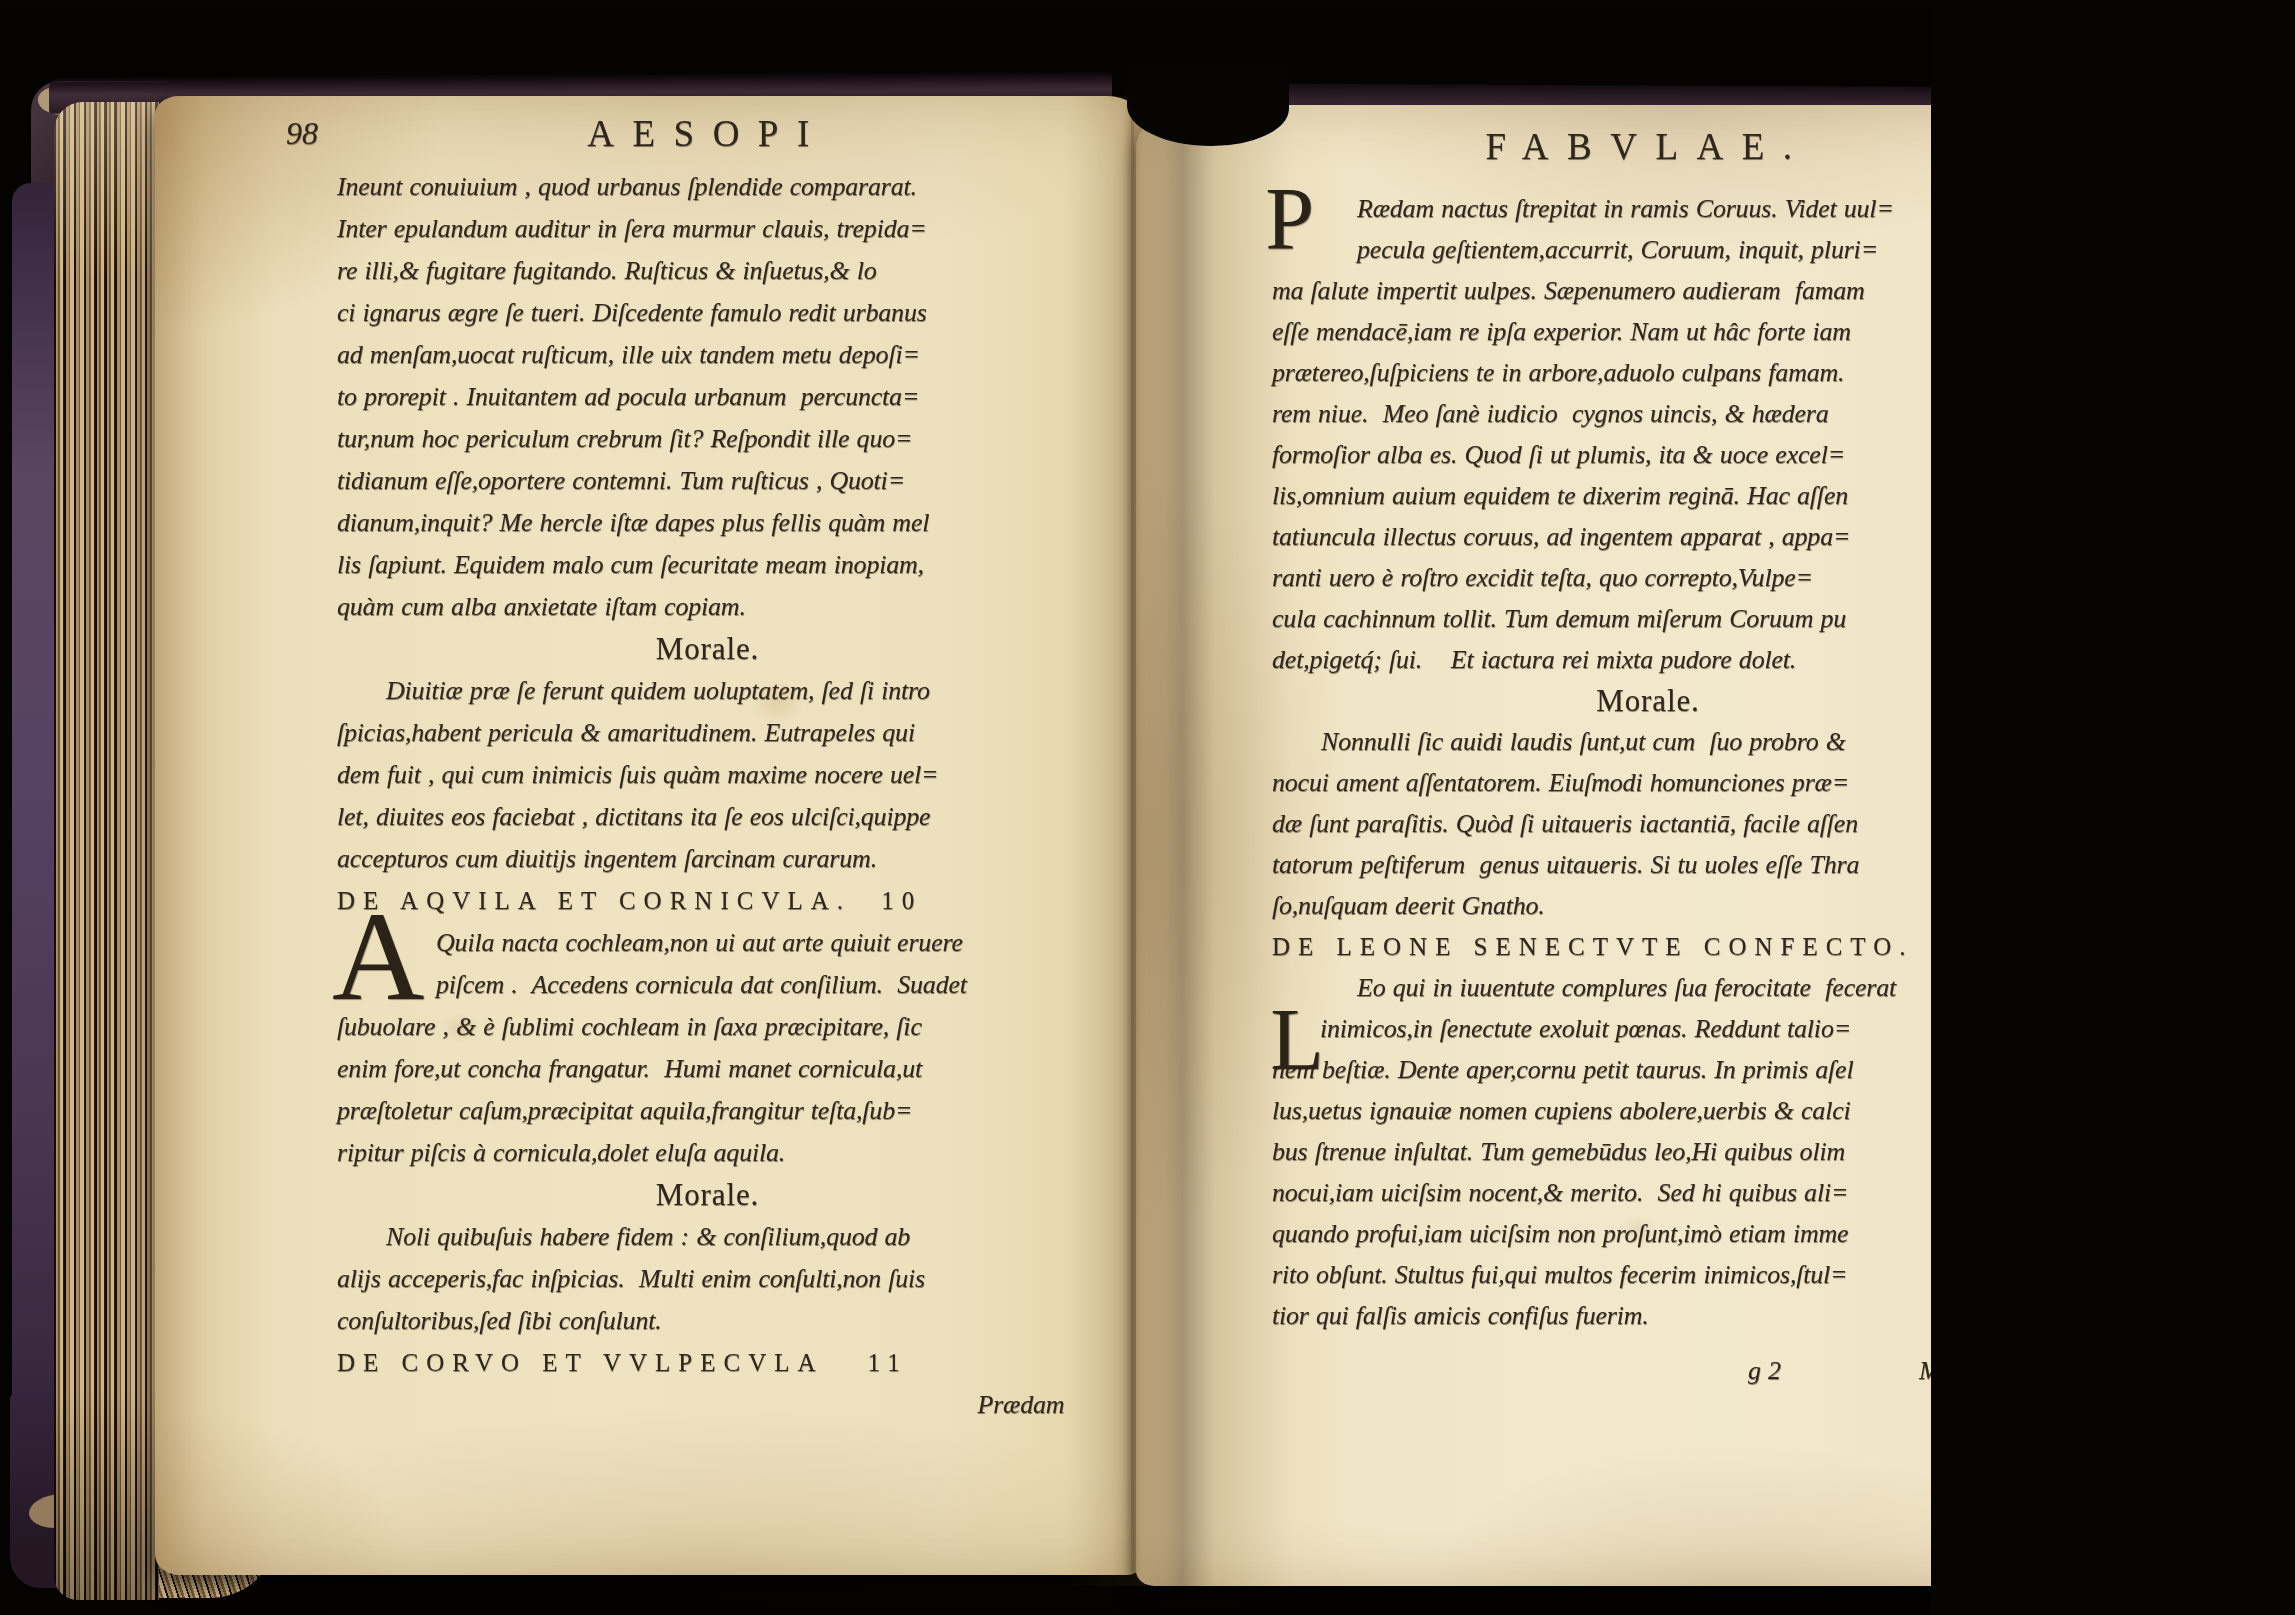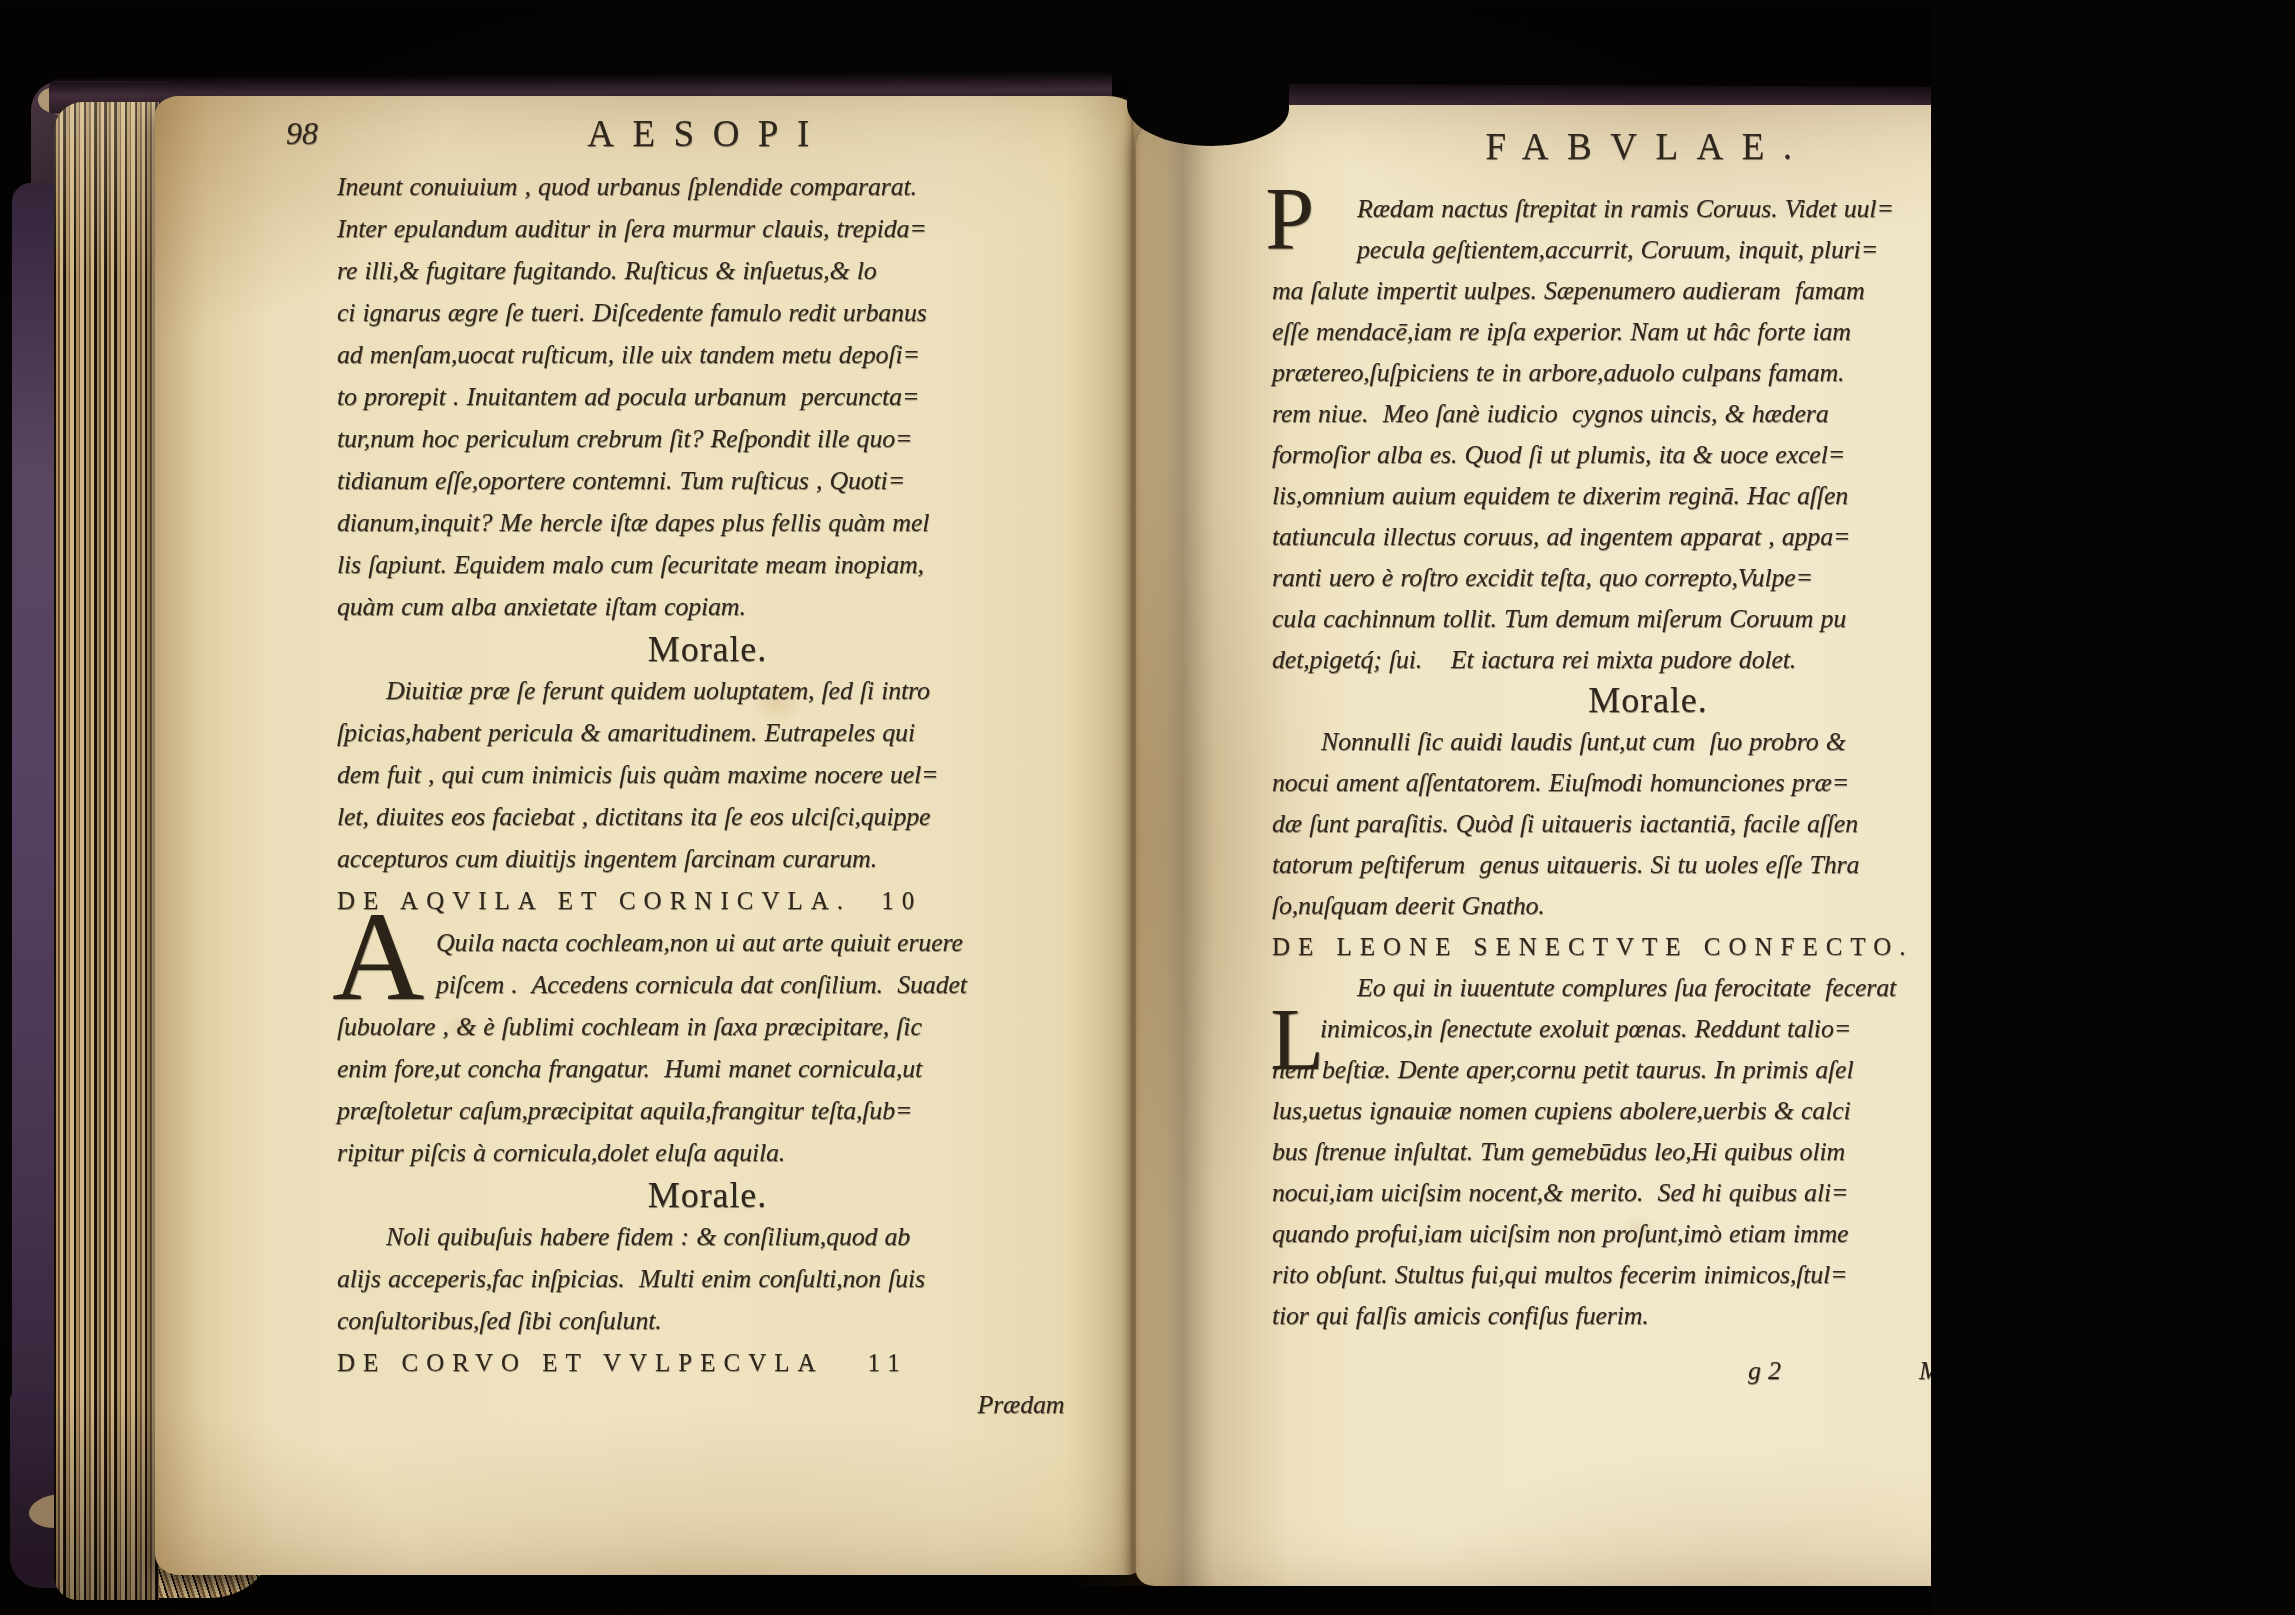--- a/index.html
+++ b/index.html
@@ -84,21 +84,21 @@
   .pgnum{position:absolute;font-size:32px;font-style:italic;}
   .pg-98{left:286px;top:107px;}
   .pg-99{left:1986px;top:131px;}
 
   .pg-text{position:absolute;font-size:26px;font-style:italic;letter-spacing:-0.2px;word-spacing:0.9px;}
   .pt-left{left:337px;top:158px;width:741px;}
   .pt-right{left:1272px;top:180px;width:752px;}
   .line{white-space:pre;height:42px;line-height:42px;}
   .pt-right .line{height:41px;line-height:41px;}
   .line.i{text-indent:49px;}
-  .line.c{text-align:center;font-style:normal;font-size:36px;letter-spacing:0.9px;}
+  .line.c{text-align:center;font-style:normal;font-size:31px;letter-spacing:0.9px;}
   .line.h{text-align:left;font-style:normal;font-size:25px;letter-spacing:.32em;}
   .line.cw{text-align:right;padding-right:13.6px;}
   .pt-left .line.d1,.pt-left .line.d2{padding-left:99px;}
   .pt-right .line.d1,.pt-right .line.d2{padding-left:85px;}
   .pt-right .line.d2s{padding-left:48px;}
   .line.sig{position:relative;margin-top:13.6px;}
   .sig-mark{position:absolute;left:476px;font-style:italic;}
   .catchword-mark{position:absolute;right:48px;font-style:italic;}
 
   .cap{position:absolute;font-style:normal;line-height:1;color:#2b2318;

